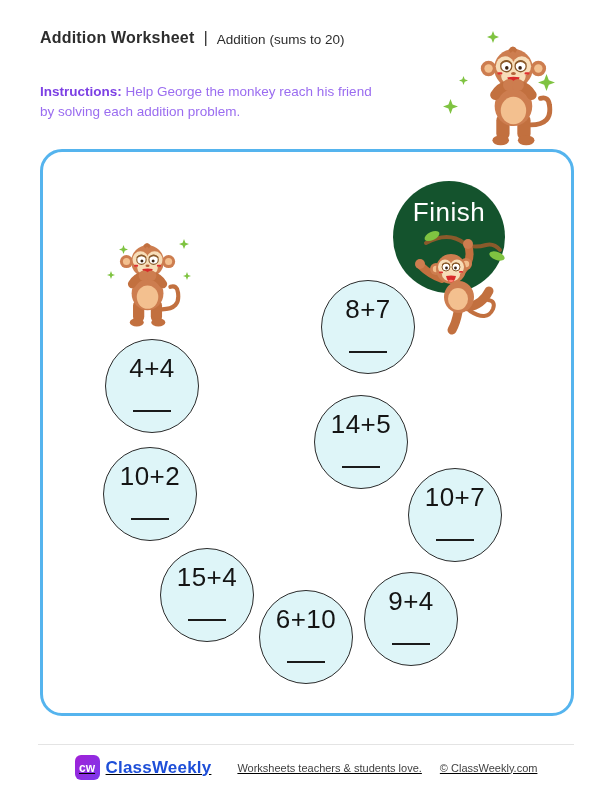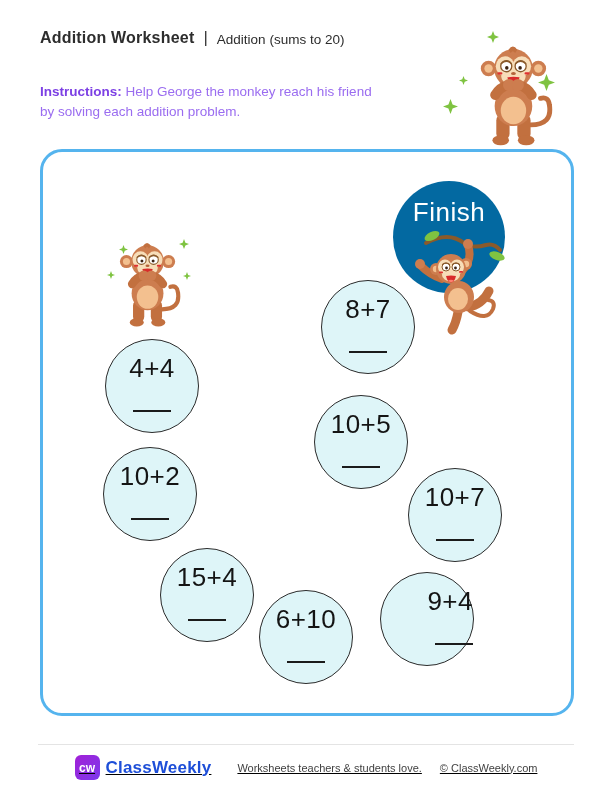--- a/index.html
+++ b/index.html
@@ -34,35 +34,35 @@
   .board{position:absolute;left:40px;top:149px;width:534px;height:567px;
          border:3.5px solid #55b4ee;border-radius:22px;box-sizing:border-box;background:#ffffff;}
 
   .start-circle{position:absolute;left:98px;top:202px;width:114px;height:114px;border-radius:50%;
                 background:#21a42b;border:1.6px solid #1d1d1b;box-sizing:border-box;
                 display:flex;justify-content:center;}
   .start-circle .lbl{color:#ffffff;font-size:26px;margin-top:15px;letter-spacing:.5px;}
   .start-monkey{position:absolute;left:115px;top:240px;width:66px;height:88px;}
 
   .finish-circle{position:absolute;left:393px;top:181px;width:112px;height:112px;border-radius:50%;
-                 background:#0369a1;display:flex;justify-content:center;}
+                 background:#14532d;display:flex;justify-content:center;}
   .finish-circle .lbl{color:#ffffff;font-size:26px;margin-top:16px;letter-spacing:.5px;}
   .hang-monkey{position:absolute;left:411px;top:227px;width:98px;height:110px;}
 
   
   .problem{position:absolute;width:94px;height:94px;border-radius:50%;background:#def5f8;
            border:1.4px solid #2b2b2b;box-sizing:border-box;
            display:flex;flex-direction:column;align-items:center;}
   .problem .expr{font-size:26px;line-height:28px;margin-top:14px;color:#141414;letter-spacing:.5px;}
   .problem .blank{width:38px;height:13px;margin-top:15px;border-bottom:2.5px solid #1b1b1b;}
   .p1{left:105px;top:339px;}
   .p2{left:103px;top:447px;}
   .p3{left:160px;top:548px;}
   .p4{left:259px;top:590px;}
-  .p5{left:380px;top:572px;align-items:flex-end;}
+  .p5{left:364px;top:572px;}
   .p6{left:408px;top:468px;}
   .p7{left:314px;top:395px;}
   .p8{left:321px;top:280px;}
 
   
   .footer-divider{position:absolute;left:38px;top:744px;width:536px;border-top:1px solid #e4e4e4;}
   .footer{position:absolute;left:0;top:755px;width:612px;display:flex;justify-content:center;align-items:center;text-decoration:underline;}
   .brand{display:flex;align-items:center;gap:6px;}
   .logo-badge{width:25px;height:25px;border-radius:6px;background:linear-gradient(135deg,#a21fd6,#7c3aed);
               color:#ffffff;font-weight:bold;font-size:12px;display:flex;align-items:center;justify-content:center;}
@@ -240,21 +240,21 @@
   </div>
   <div class="problem p5">
     <span class="expr">9+4</span>
     <span class="blank"></span>
   </div>
   <div class="problem p6">
     <span class="expr">10+7</span>
     <span class="blank"></span>
   </div>
   <div class="problem p7">
-    <span class="expr">10+5</span>
+    <span class="expr">14+5</span>
     <span class="blank"></span>
   </div>
   <div class="problem p8">
     <span class="expr">8+7</span>
     <span class="blank"></span>
   </div>
 
   <div class="footer-divider"></div>
   <div class="footer">
     <span class="brand">

